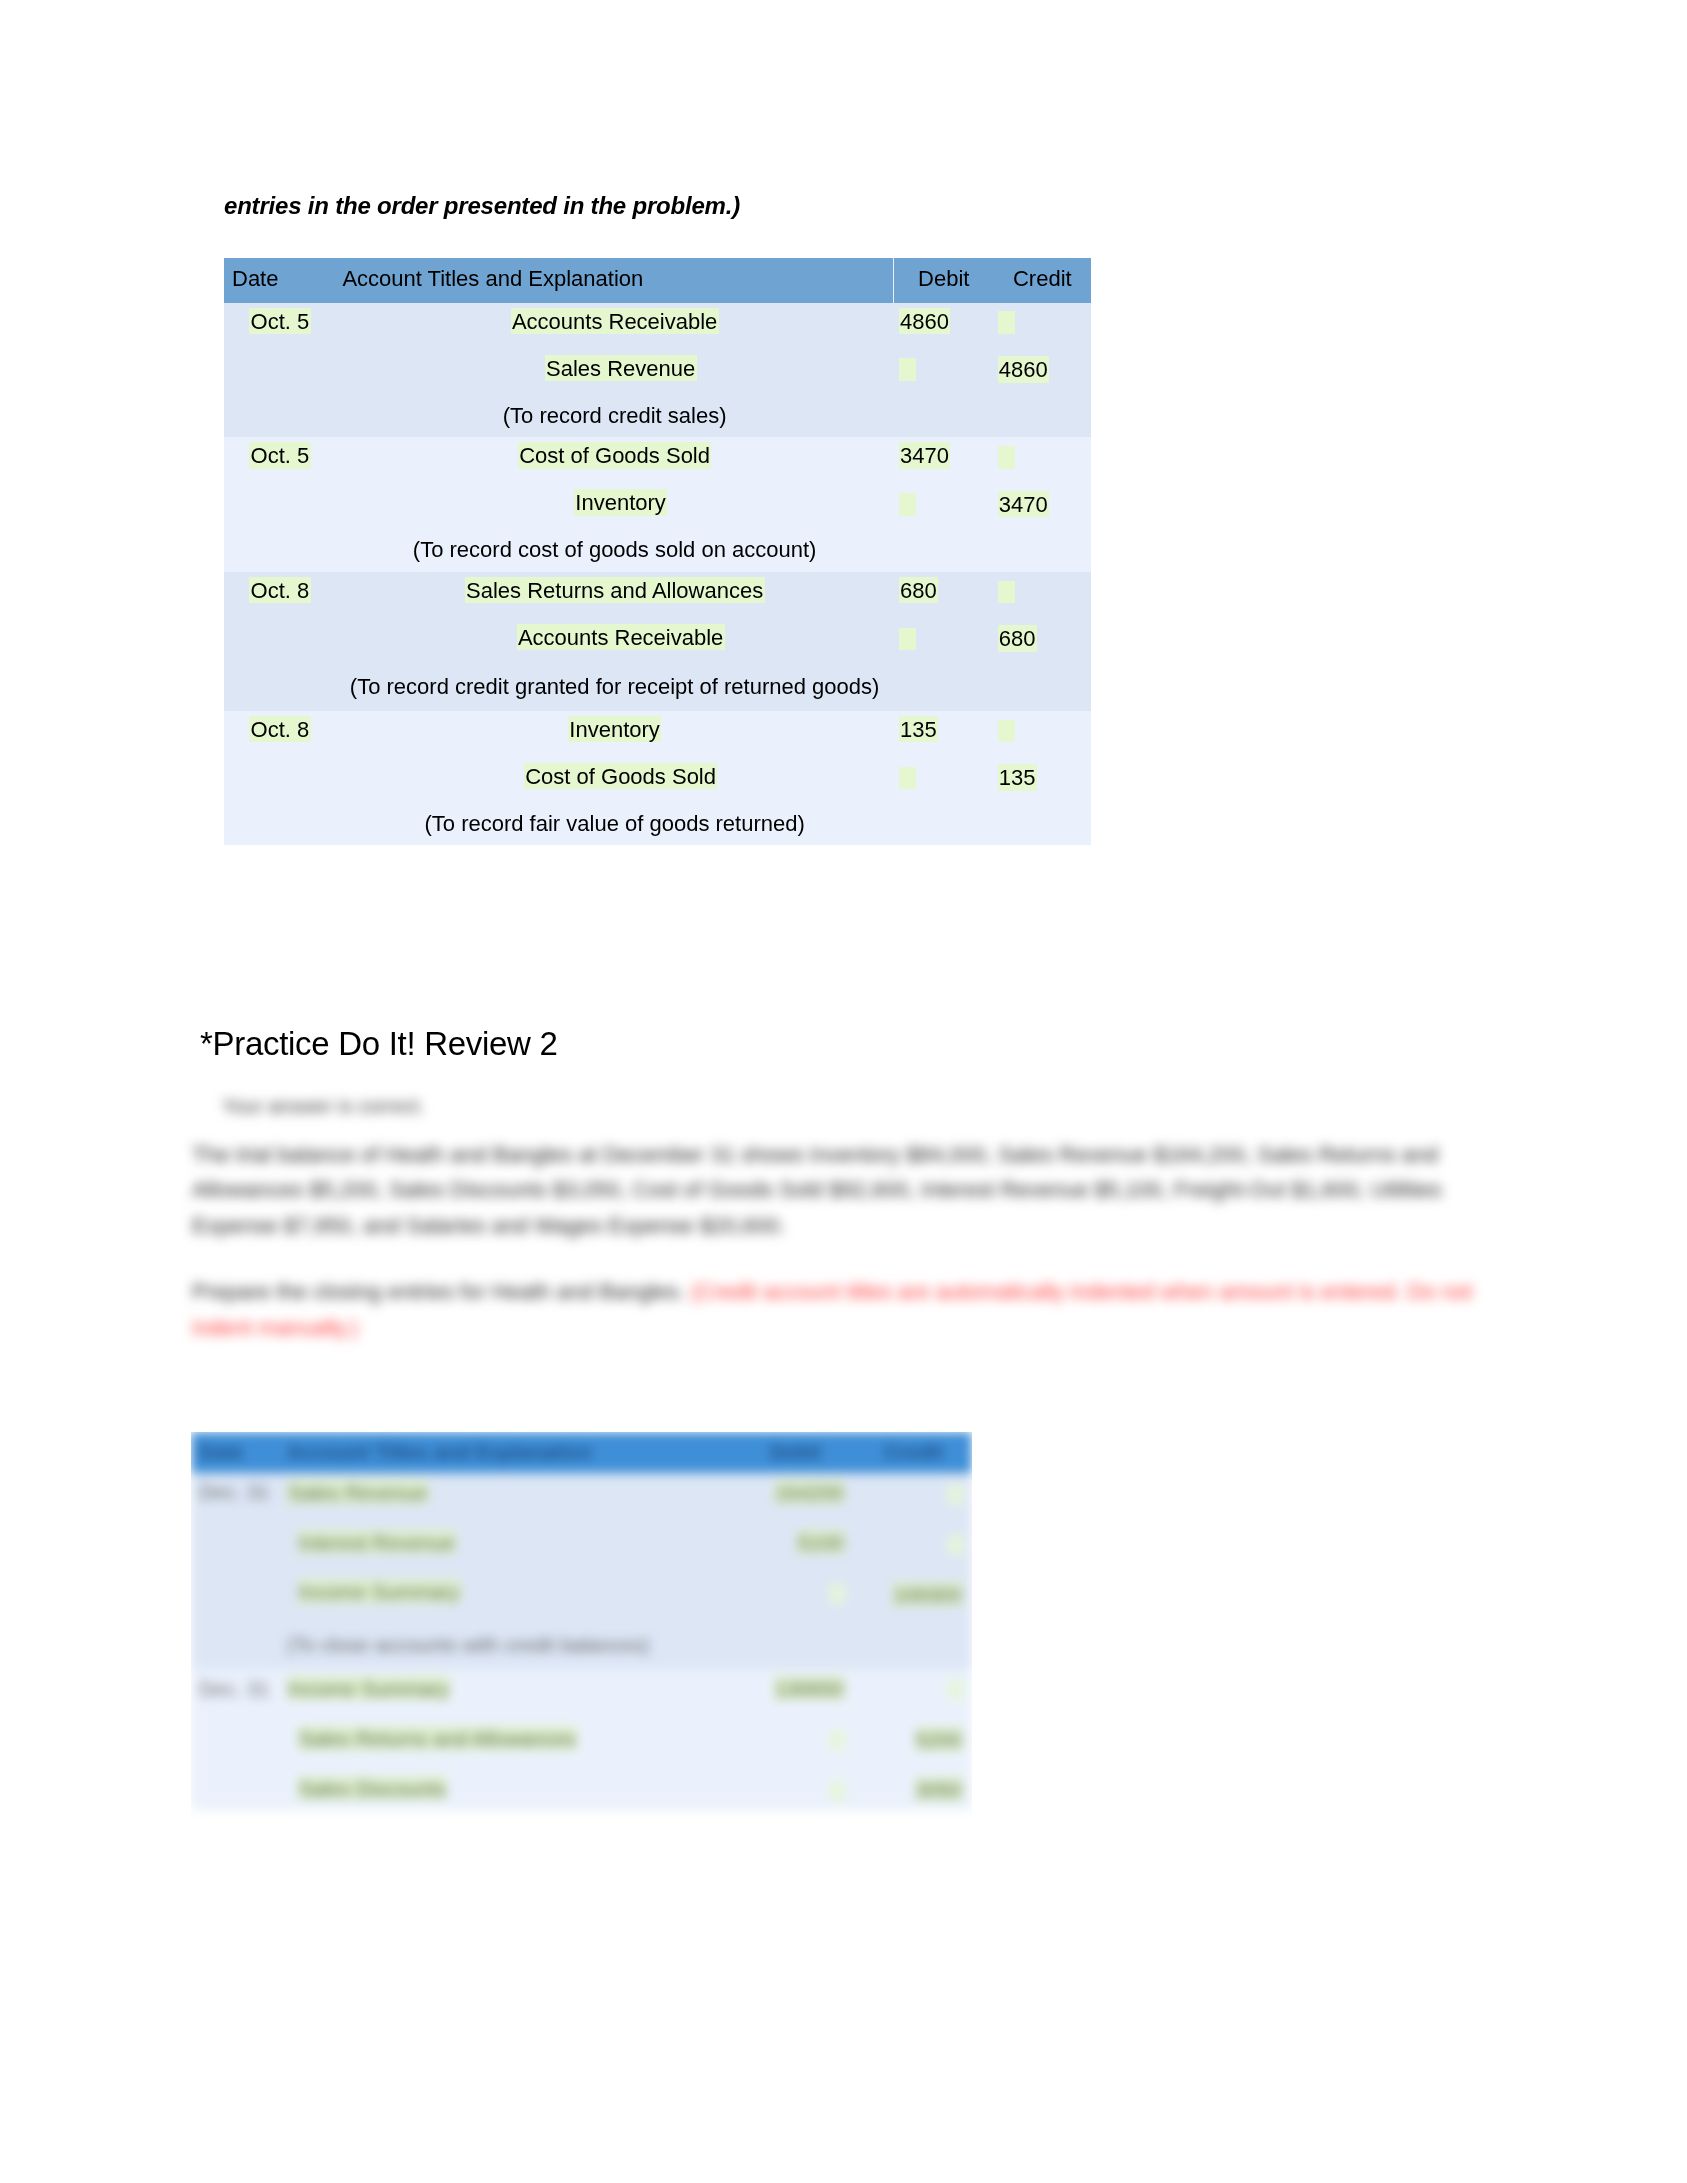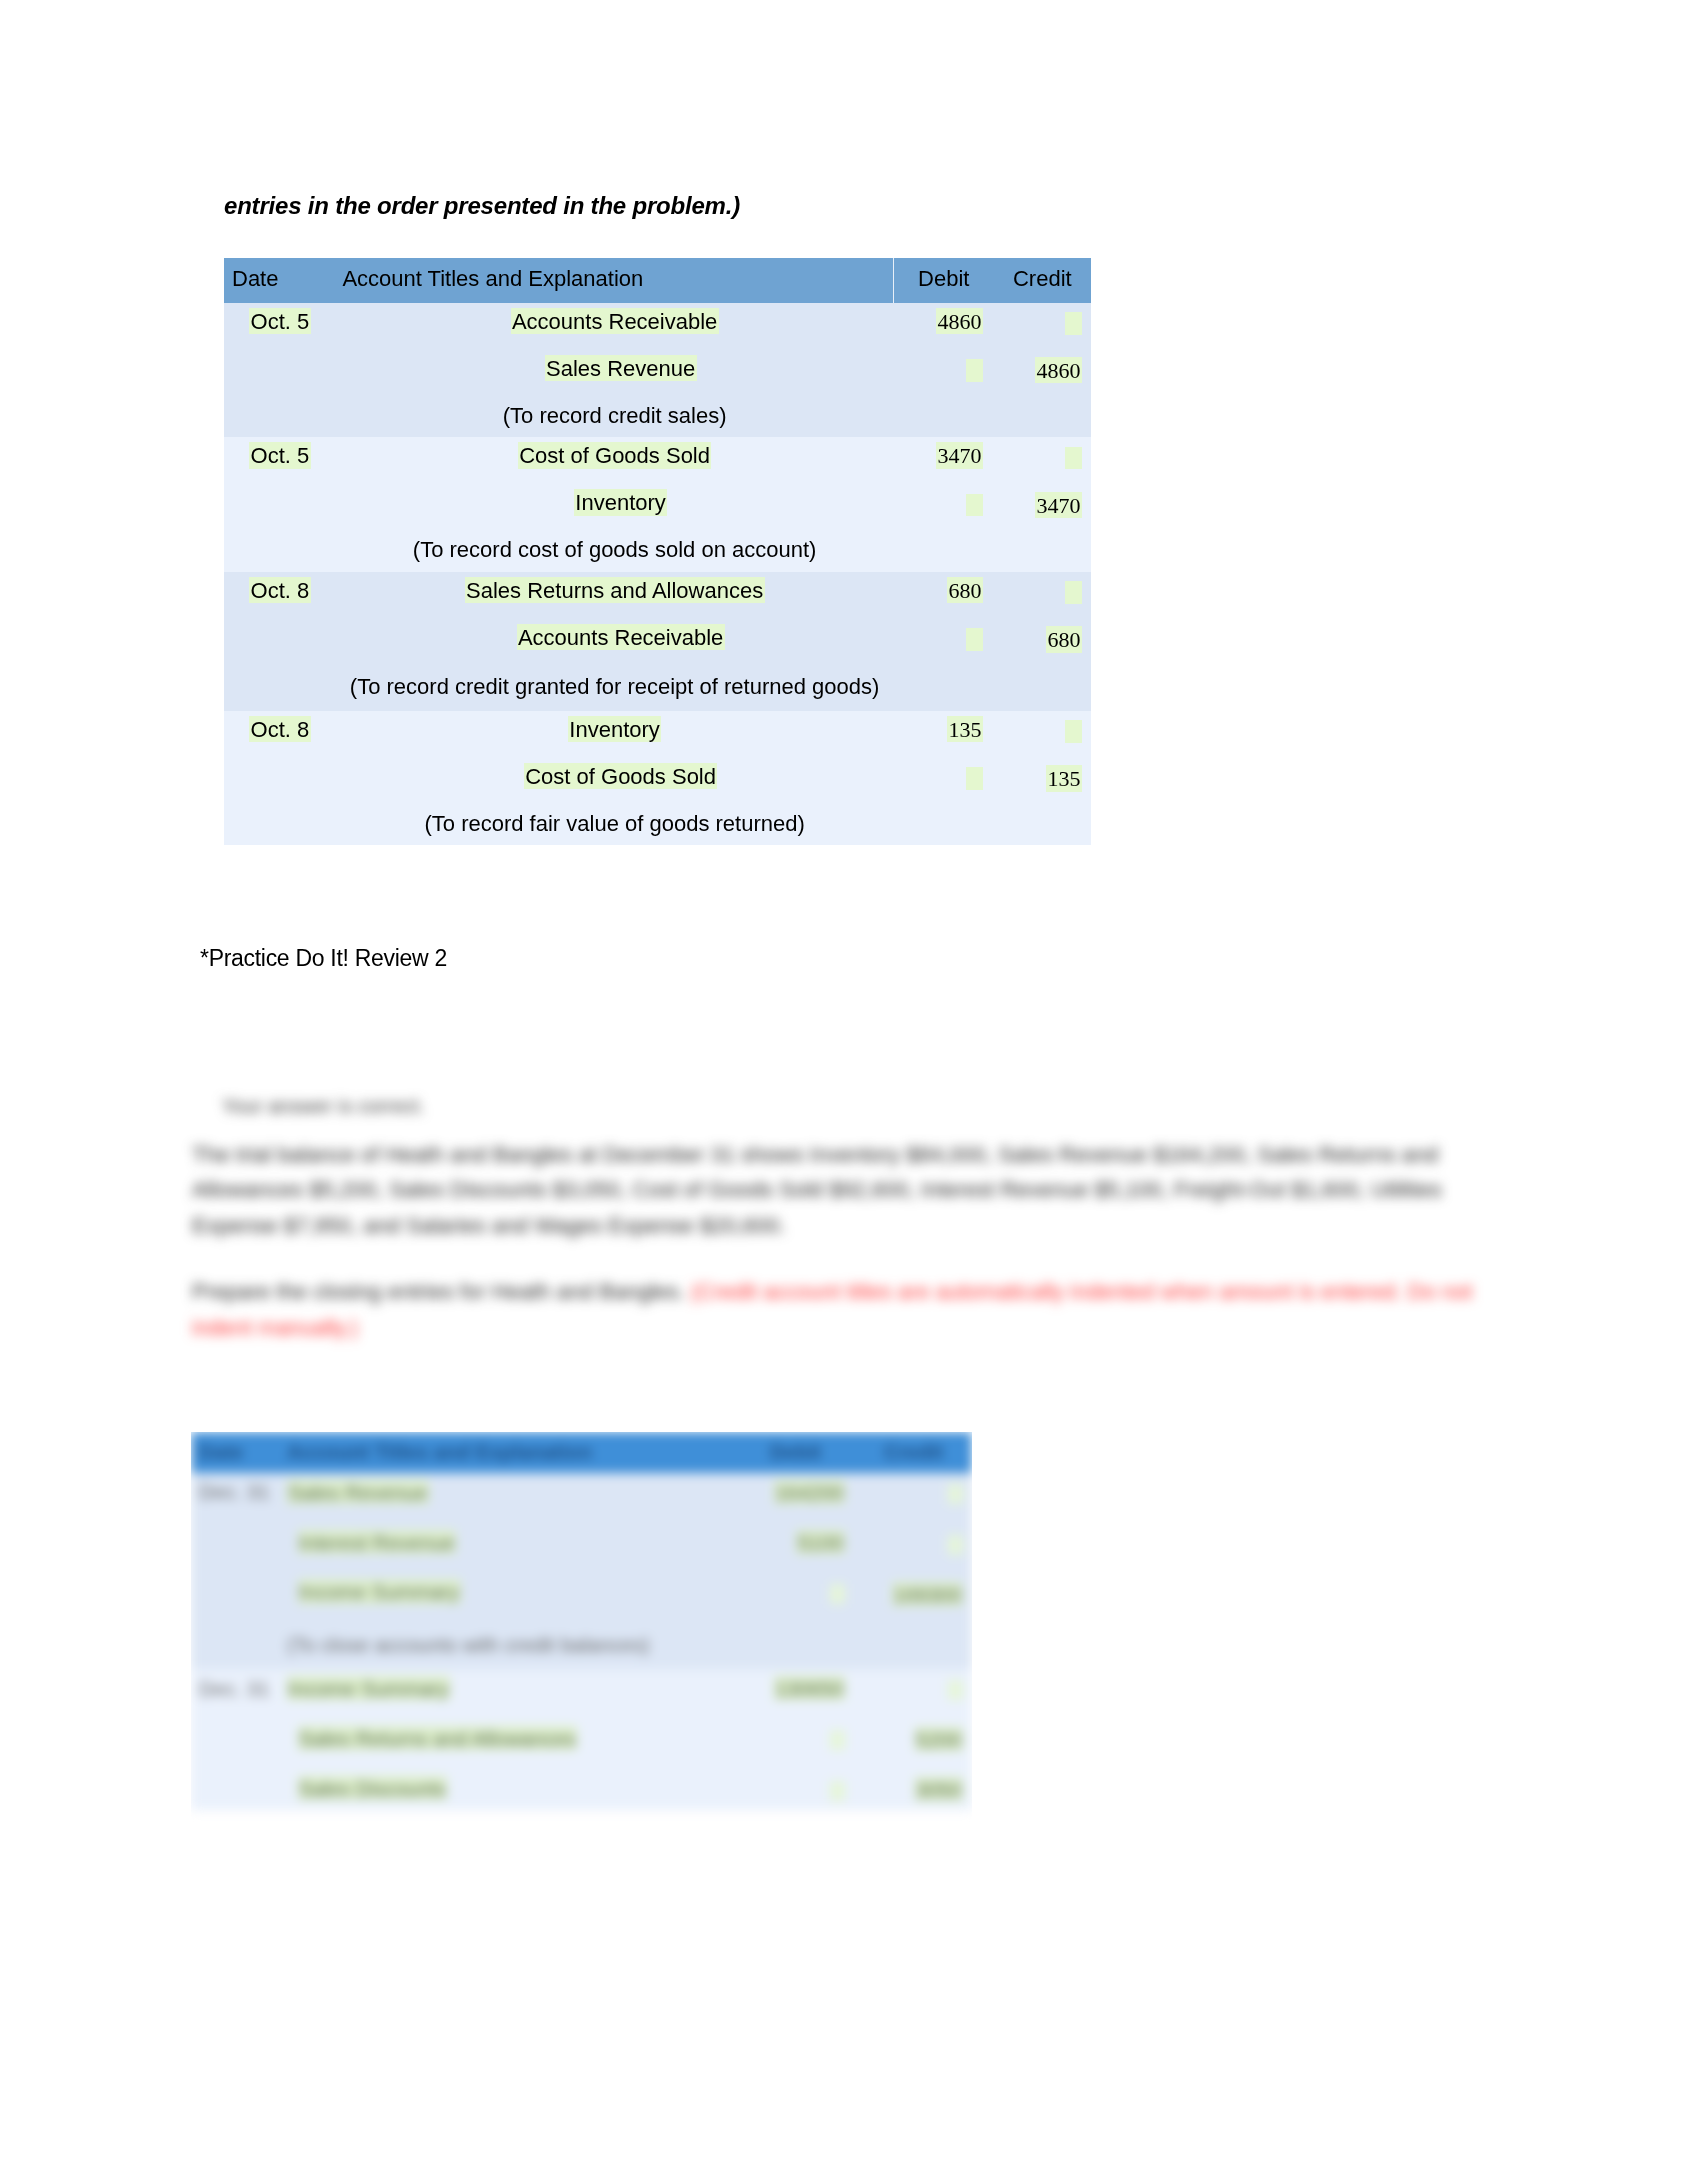--- a/index.html
+++ b/index.html
@@ -63,21 +63,21 @@
 
   .journal-table td {
     padding: 0;
     vertical-align: top;
     line-height: 1.0;
   }
   .row-a td { background: #dce6f5; }
   .row-b td { background: #eaf1fc; }
 
   .cell-pad       { padding: 8px 6.6px 8px 8px; text-align: center; }
-  .cell-pad-num   { padding: 8px 9.3px 8px 5.3px; text-align: right; font-family: Liberation Serif, serif; }
+  .cell-pad-num   { padding: 8px 9.3px 8px 5.3px; text-align: left; }
 
   .sub-line { padding-top: 17px; }
   .sub-line.indent { padding-left: 20px; }
   .expl-line { padding-top: 17px; padding-bottom: 10.6px; }
 
   .hl {
     background: #e4f7cf;
     padding: 0.7px 1.3px;
   }
   .hl-empty {
@@ -87,22 +87,22 @@
     height: 22.5px;
     vertical-align: middle;
   }
 
   .num-cell { text-align: right; }
 
   
   .section-heading {
     position: absolute;
     left: 200px;
-    top: 945px;
-    font-size: 23px;
+    top: 1025px;
+    font-size: 33px;
     font-weight: normal;
     letter-spacing: -0.3px;
     white-space: nowrap;
   }
 
   
   .blurred-block {
     position: absolute;
     left: 192px;
     top: 1095px;

